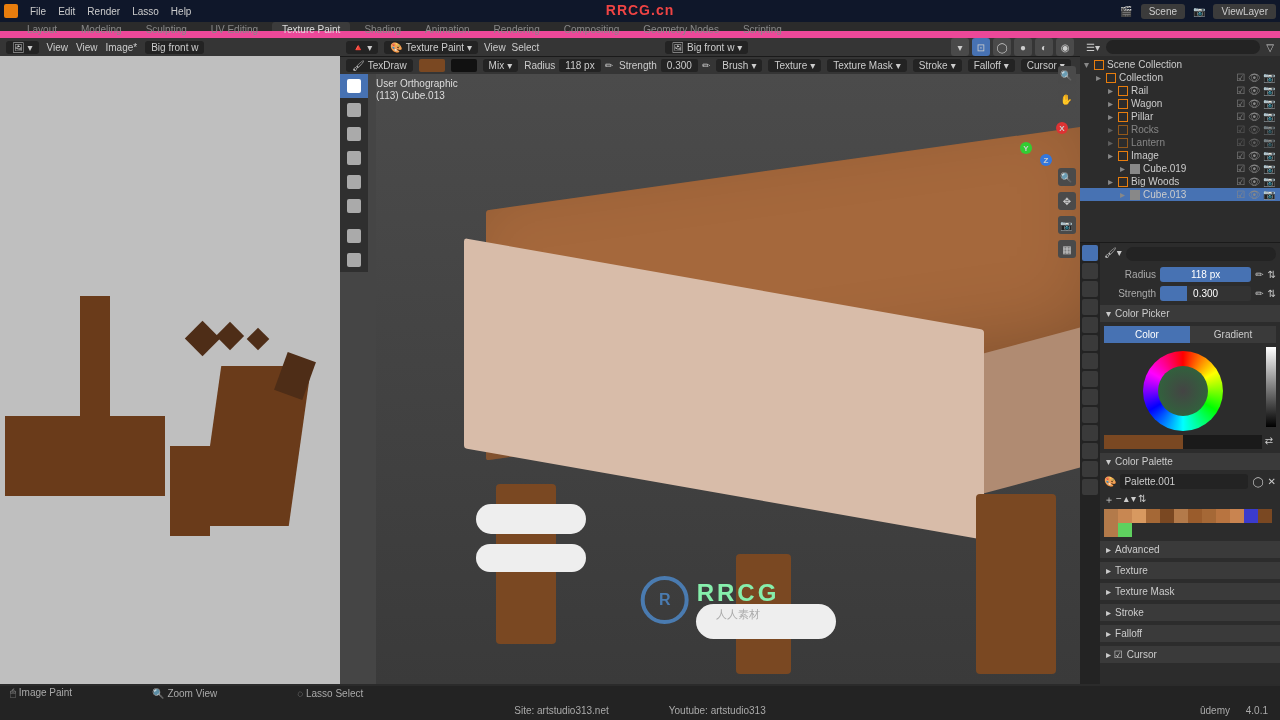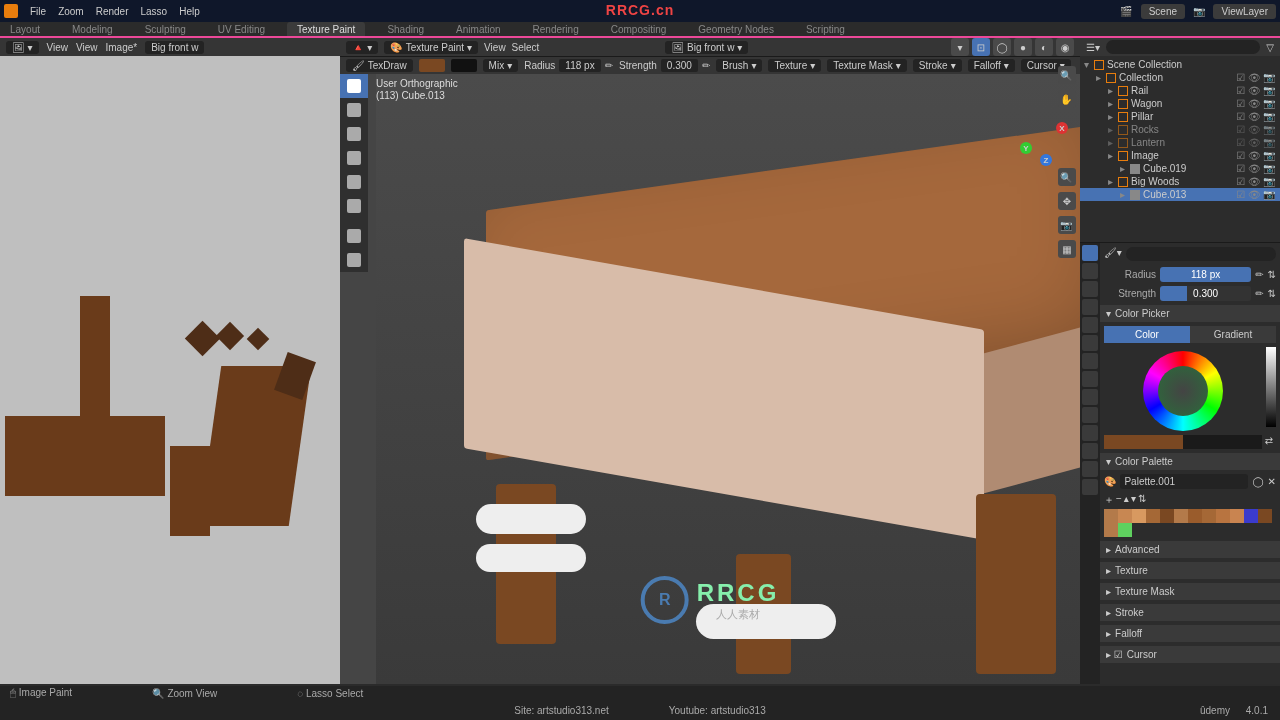--- a/index.html
+++ b/index.html
@@ -3,21 +3,21 @@
 <meta charset="utf-8">
 <style>
 *{margin:0;padding:0;box-sizing:border-box;font-family:Arial,sans-serif;font-size:10px;user-select:none}
 body{width:1280px;height:720px;background:#2b2b2b;color:#ccc;overflow:hidden;position:relative}
 .top-menu{height:22px;background:#0f172a;display:flex;align-items:center;padding:0 4px}
 .top-menu-left{display:flex;gap:12px;align-items:center}
 .top-menu-left .logo{width:14px;height:14px;background:#e87d0d;border-radius:2px}
 .top-menu-item{color:#ccc;cursor:pointer}
 .top-menu-right{margin-left:auto;display:flex;gap:8px;align-items:center}
 .top-menu-right .label{background:#3b3b3b;padding:2px 8px;border-radius:3px}
-.tabs{height:16px;background:#2b2b2b;display:flex;gap:12px;padding:0 0;border-bottom:2px solid #ec4899}
+.tabs{height:16px;background:#2b2b2b;display:flex;gap:4px;padding:0 17px;border-bottom:7px solid #ec4899}
 .tab{padding:2px 10px;color:#888;cursor:pointer}
 .tab.active{color:#ddd;background:#3b3b3b;border-radius:3px 3px 0 0}
 .main{display:flex;height:646px}
 .left-panel{width:340px;background:#2f2f2f;display:flex;flex-direction:column}
 .uv-header{height:18px;background:#353535;display:flex;align-items:center;gap:8px;padding:0 6px}
 .uv-header .sel{background:#232323;padding:1px 6px;border-radius:3px}
 .uv-header .img-name{background:#232323;padding:1px 6px;border-radius:3px}
 .uv-view{flex:1;background:#bfbfbf;position:relative;overflow:hidden}
 .uv-shape{position:absolute;background:#6a3b1a}
 .uv-dark{background:#4e2d17}
@@ -84,21 +84,21 @@
 </style>
 </head>
 <body>
 
 <div class="watermark">RRCG.cn</div>
 
 <div class="top-menu">
   <div class="top-menu-left">
     <span class="logo"></span>
     <span class="top-menu-item">File</span>
-    <span class="top-menu-item">Zoom</span>
+    <span class="top-menu-item">Edit</span>
     <span class="top-menu-item">Render</span>
     <span class="top-menu-item">Lasso</span>
     <span class="top-menu-item">Help</span>
   </div>
   <div class="top-menu-right">
     <span>🎬</span>
     <span class="label">Scene</span>
     <span>📷</span>
     <span class="label">ViewLayer</span>
   </div>

